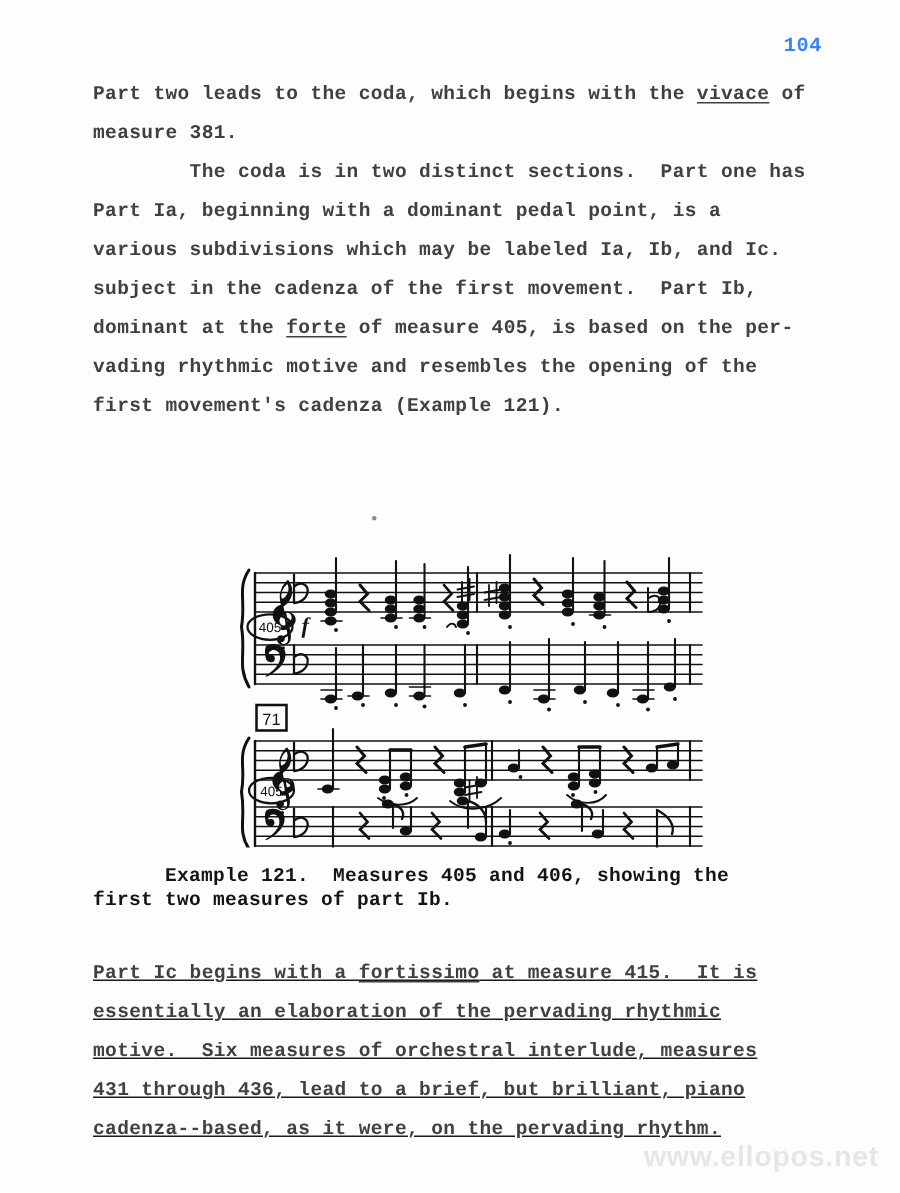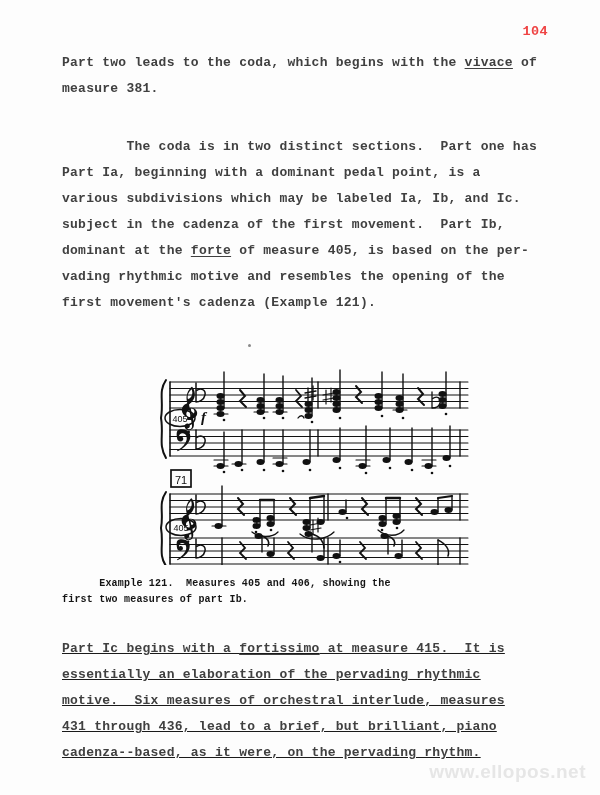--- a/index.html
+++ b/index.html
@@ -20,21 +20,21 @@
   }
 
   
   #page-number {
     position: absolute;
     top: 24px;
     right: 52px;
     font-size: 13.5px;
     letter-spacing: 0.4px;
     font-weight: 600;
-    color: #ef4444;
+    color: #3b82f6;
   }
 
   
   .body-block {
     position: absolute;
     left: 62px;
     width: 480px;
   }
   .tline {
     font-size: 13px;
@@ -42,32 +42,32 @@
     letter-spacing: 0.25px;
     white-space: pre;
     color: #404040;
     font-weight: 600;
   }
   .tline .u {
     text-decoration: underline;
     text-underline-offset: 2px;
   }
   #para-1 { top: 50px; }
-  #para-2 { top: 102px; margin-top: 32px; }
+  #para-2 { top: 102px; }
   #para-3 { top: 636px; text-decoration: underline; }
 
   
   #caption {
     position: absolute;
     left: 62px;
     top: 576px;
     width: 480px;
   }
   #caption .cline {
-    font-size: 10px;
+    font-size: 13px;
     line-height: 15.5px;
     letter-spacing: 0.2px;
     white-space: pre;
     font-weight: 600;
     color: #141414;
   }
 
   
   #music-figure {
     position: absolute;

